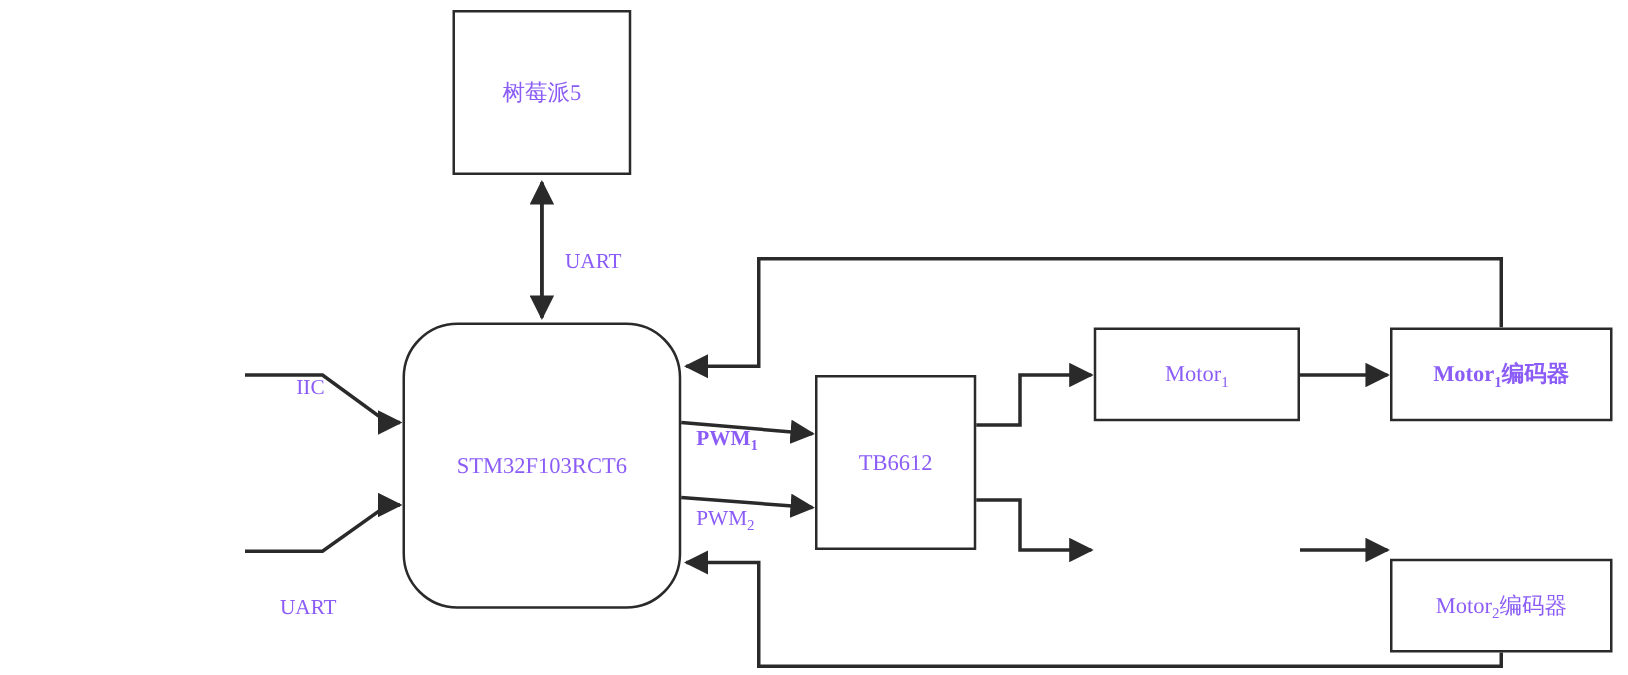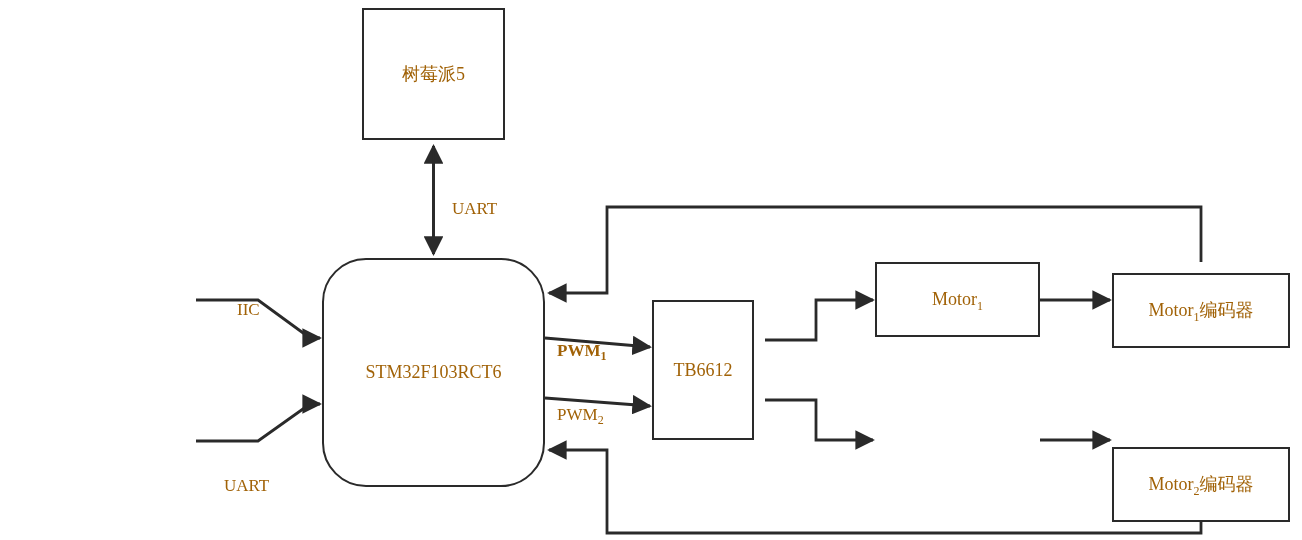--- a/index.html
+++ b/index.html
@@ -6,21 +6,21 @@
     margin: 0;
     padding: 0;
     background: #ffffff;
   }
   .canvas {
     position: relative;
     width: 1302px;
     height: 540px;
     background: #ffffff;
     font-family: "Liberation Serif", "DejaVu Serif", serif;
-    color: #a16207;
+    color: #8b5cf6;
     overflow: hidden;
   }
   .wires {
     position: absolute;
     left: 0;
     top: 0;
     z-index: 0;
   }
   .box {
     position: absolute;
@@ -98,29 +98,29 @@
 
 
 
   <div class="box rounded" style="left:322px; top:258px; width:223px; height:229px;">
     <div class="stack">
       <span>STM32</span>
       <span>F103RCT6</span>
     </div>
   </div>
 
-  <div class="box" style="left:652px; top:300px; width:102px; height:140px;">
+  <div class="box" style="left:652px; top:300px; width:129px; height:140px;">
     <span>TB6612</span>
   </div>
 
   <div class="box" style="left:875px; top:262px; width:165px; height:75px;font-family:Liberation Serif, serif;">
     <span><span>Motor</span><sub>1</sub></span>
   </div>
 
-  <div class="box" style="left:1112px; top:273px; width:178px; height:75px;">
+  <div class="box" style="left:1112px; top:262px; width:178px; height:75px;font-weight:bold;">
     <span><span>Motor</span><sub>1</sub><span>编码器</span></span>
   </div>
 
 
   <div class="box" style="left:1112px; top:403px; width:178px; height:75px;margin-top:44px;">
     <span><span>Motor</span><sub>2</sub><span>编码器</span></span>
   </div>
 
   <div class="edge-label" style="left:452px; top:175px;">UART</div>
 

